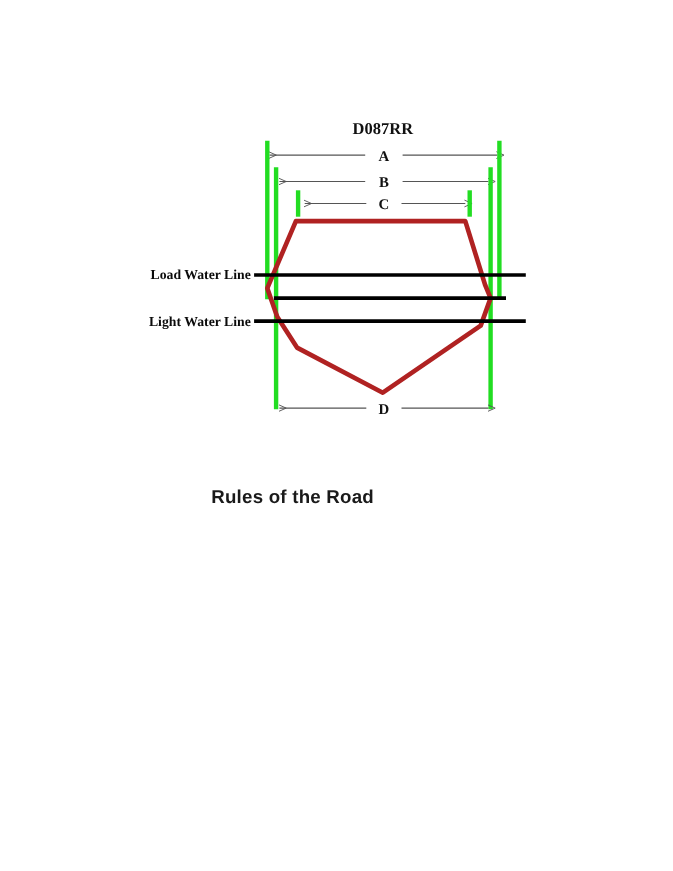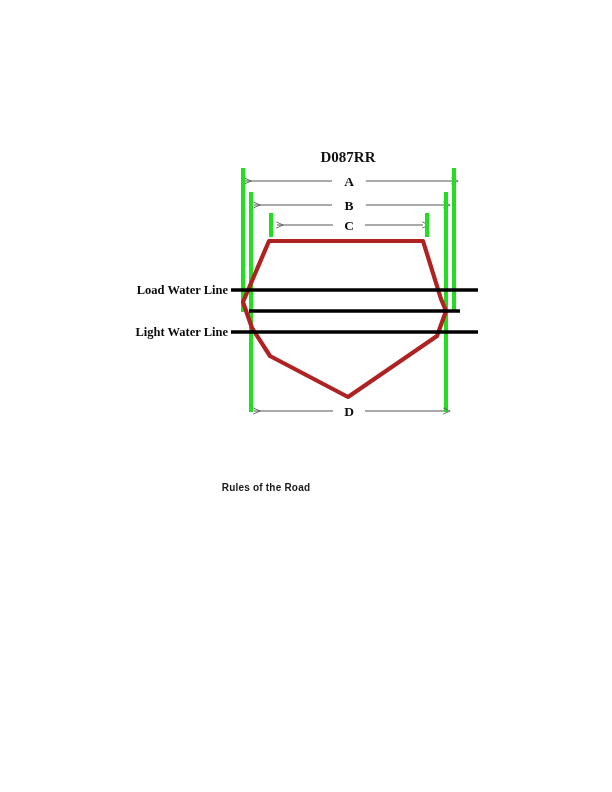--- a/index.html
+++ b/index.html
@@ -11,21 +11,20 @@
   body {
     width: 612px;
     height: 792px;
     position: relative;
     font-family: "Liberation Serif", serif;
     overflow: hidden;
   }
   .page {
     position: absolute;
     inset: 0;
-    margin-top: 40px;
   }
   #diagram-figure {
     position: absolute;
     left: 0;
     top: 0;
     width: 612px;
     height: 520px;
   }
   .diagram-title {
     font-family: "Liberation Serif", serif;
@@ -46,21 +45,21 @@
     fill: #0b0b0b;
   }
   .caption {
     position: absolute;
     left: 0;
     top: 442px;
     width: 532px;
     text-align: center;
     font-family: "Liberation Sans", sans-serif;
     font-weight: bold;
-    font-size: 10px;
+    font-size: 17px;
     color: #1a1a1a;
     letter-spacing: 0.2px;
   }
 </style>
 </head>
 <body>
 
 <div class="page">
 
   <svg id="diagram-figure" viewBox="0 0 612 520">

